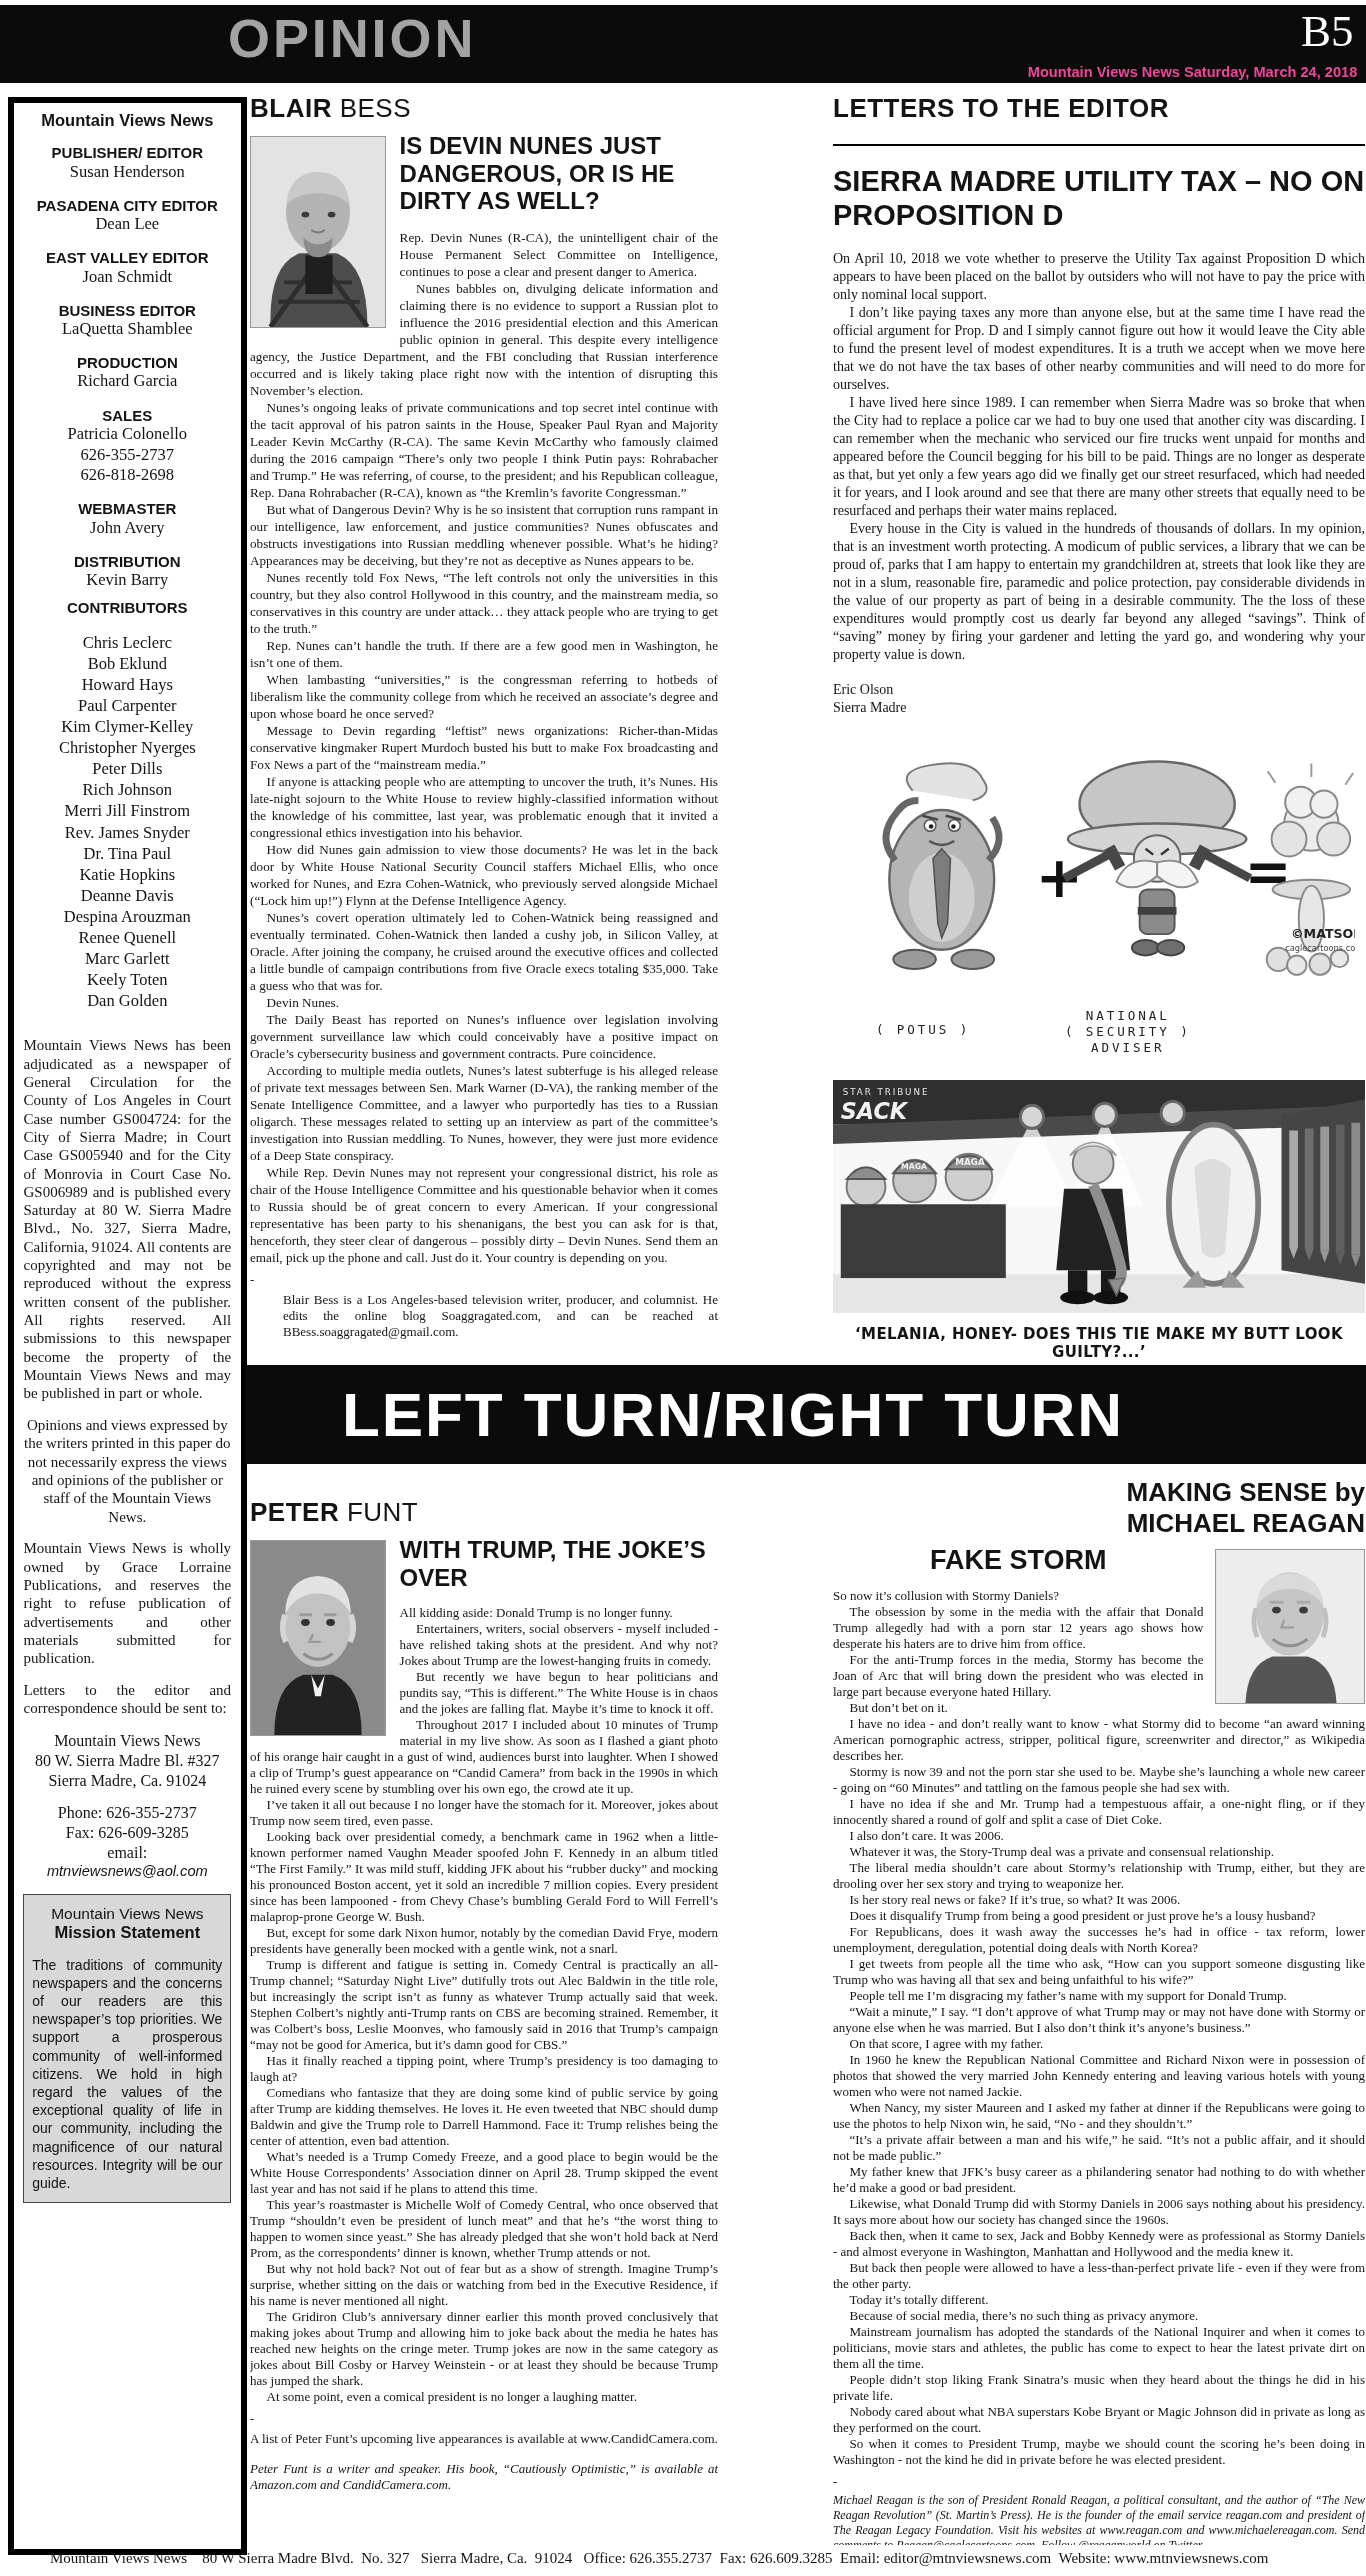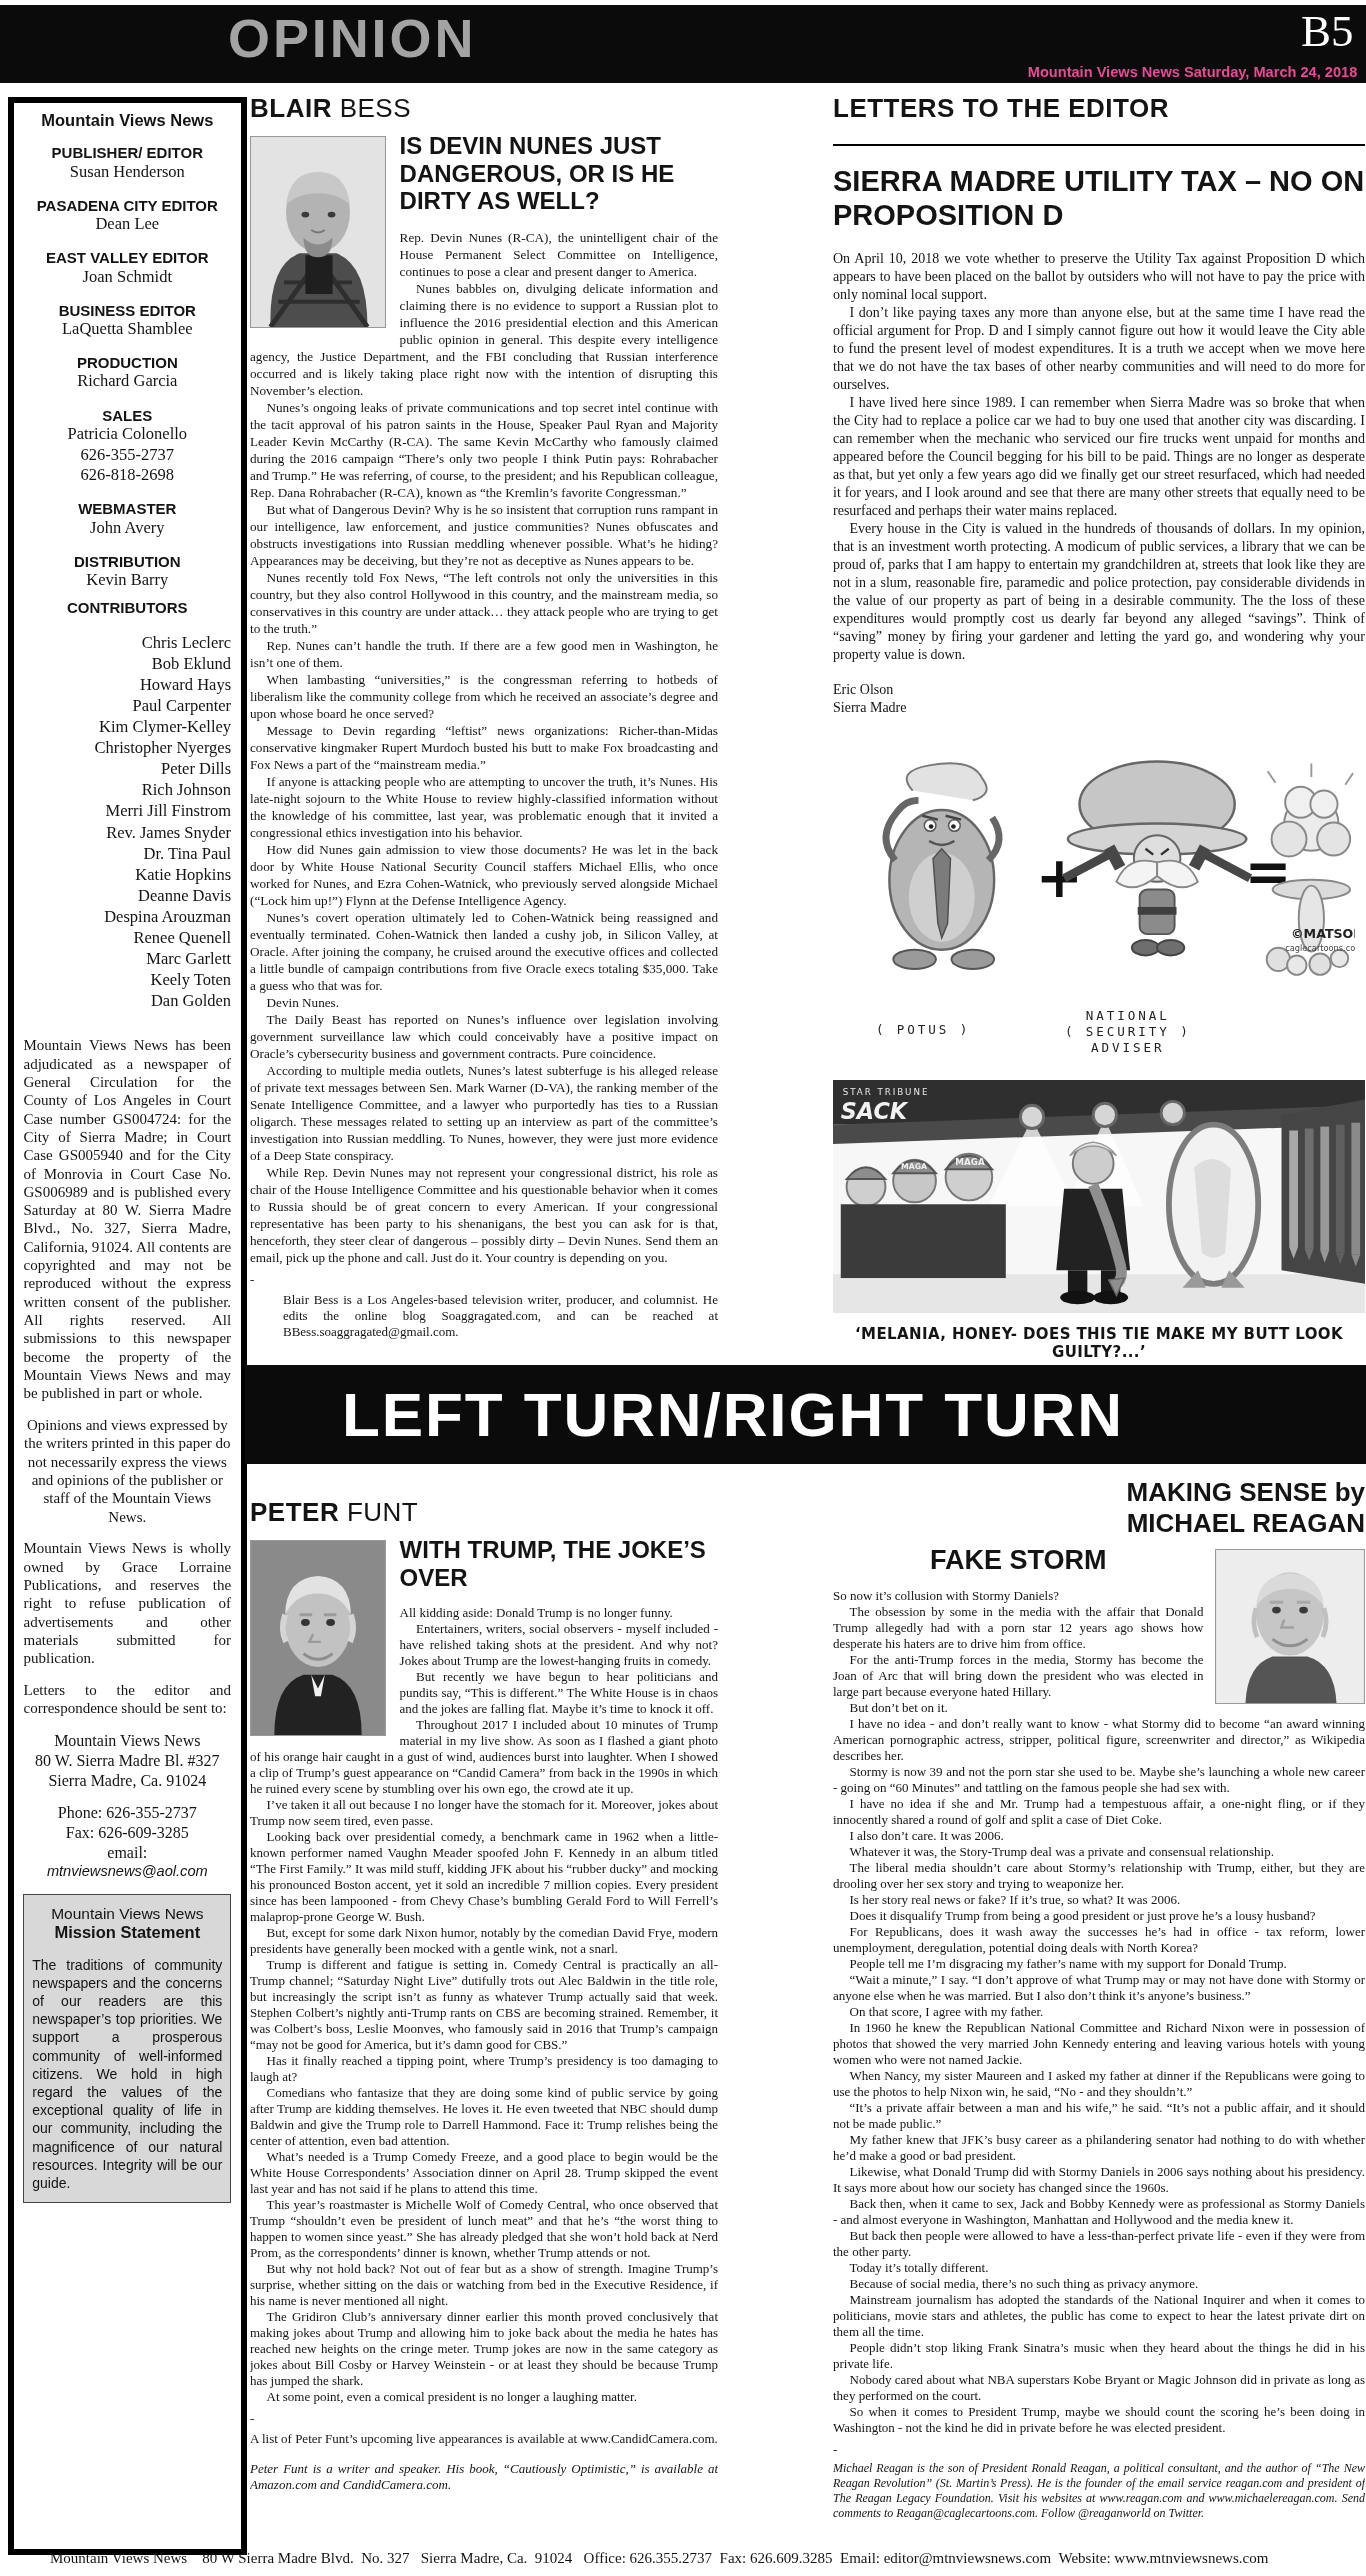--- a/index.html
+++ b/index.html
@@ -14,21 +14,21 @@
   .masthead-bar .dateline{position:absolute;right:9.7px;bottom:2.9px;color:#ec4899;
         font-family:"Liberation Sans",sans-serif;font-weight:bold;font-size:14.6px;margin-left:48px;}
   
   .sidebar{position:absolute;left:7.8px;top:97px;width:239px;height:2458px;border:6.8px solid #000;
         box-sizing:border-box;background:#fff;padding:7.8px 9.7px;text-align:center;overflow:hidden;}
   .side-mast{font-family:"Liberation Sans",sans-serif;font-weight:bold;font-size:16.5px;line-height:1.15;}
   .staff-block{margin-top:14.6px;}
   .side-heading{font-family:"Liberation Sans",sans-serif;font-weight:bold;font-size:15px;line-height:1.15;}
   .staff-names div{font-size:16.5px;line-height:1.25;}
   .contrib-head{margin-top:8px;}
-  .contrib-list{margin-top:15.5px;text-align:right;}
+  .contrib-list{margin-top:15.5px;}
   .contrib-list div{font-size:16.5px;line-height:1.28;}
   .side-legal{margin-top:25px;text-align:justify;font-size:15px;line-height:1.22;}
   .side-center{margin-top:13.6px;text-align:center;font-size:15px;line-height:1.22;}
   .side-para{margin-top:13.6px;text-align:justify;font-size:15px;line-height:1.22;}
   .side-addr{margin-top:13.6px;font-size:16px;line-height:1.25;}
   .side-phone{margin-top:11.6px;font-size:16px;line-height:1.25;}
   .side-email{font-family:"Liberation Sans",sans-serif;font-style:italic;font-size:14.6px;}
   .mission-box{margin-top:15.5px;background:#d8d8d8;border:1px solid #444;padding:9.7px 7.8px;
         font-family:"Liberation Sans",sans-serif;}
   .mission-t1{font-size:15.5px;}
@@ -456,20 +456,21 @@
         <p>But don’t bet on it.</p>
         <p>I have no idea - and don’t really want to know - what Stormy did to become “an award winning American pornographic actress, stripper, political figure, screenwriter and director,” as Wikipedia describes her.</p>
         <p>Stormy is now 39 and not the porn star she used to be. Maybe she’s launching a whole new career - going on “60 Minutes” and tattling on the famous people she had sex with.</p>
         <p>I have no idea if she and Mr. Trump had a tempestuous affair, a one-night fling, or if they innocently shared a round of golf and split a case of Diet Coke.</p>
         <p>I also don’t care. It was 2006.</p>
         <p>Whatever it was, the Story-Trump deal was a private and consensual relationship.</p>
         <p>The liberal media shouldn’t care about Stormy’s relationship with Trump, either, but they are drooling over her sex story and trying to weaponize her.</p>
         <p>Is her story real news or fake? If it’s true, so what? It was 2006.</p>
         <p>Does it disqualify Trump from being a good president or just prove he’s a lousy husband?</p>
         <p>For Republicans, does it wash away the successes he’s had in office - tax reform, lower unemployment, deregulation, potential doing deals with North Korea?</p>
+        <p>I get tweets from people all the time who ask, “How can you support someone disgusting like Trump who was having all that sex and being unfaithful to his wife?”</p>
         <p>People tell me I’m disgracing my father’s name with my support for Donald Trump.</p>
         <p>“Wait a minute,” I say. “I don’t approve of what Trump may or may not have done with Stormy or anyone else when he was married. But I also don’t think it’s anyone’s business.”</p>
         <p>On that score, I agree with my father.</p>
         <p>In 1960 he knew the Republican National Committee and Richard Nixon were in possession of photos that showed the very married John Kennedy entering and leaving various hotels with young women who were not named Jackie.</p>
         <p>When Nancy, my sister Maureen and I asked my father at dinner if the Republicans were going to use the photos to help Nixon win, he said, “No - and they shouldn’t.”</p>
         <p>“It’s a private affair between a man and his wife,” he said. “It’s not a public affair, and it should not be made public.”</p>
         <p>My father knew that JFK’s busy career as a philandering senator had nothing to do with whether he’d make a good or bad president.</p>
         <p>Likewise, what Donald Trump did with Stormy Daniels in 2006 says nothing about his presidency. It says more about how our society has changed since the 1960s.</p>
         <p>Back then, when it came to sex, Jack and Bobby Kennedy were as professional as Stormy Daniels - and almost everyone in Washington, Manhattan and Hollywood and the media knew it.</p>
         <p>But back then people were allowed to have a less-than-perfect private life - even if they were from the other party.</p>

